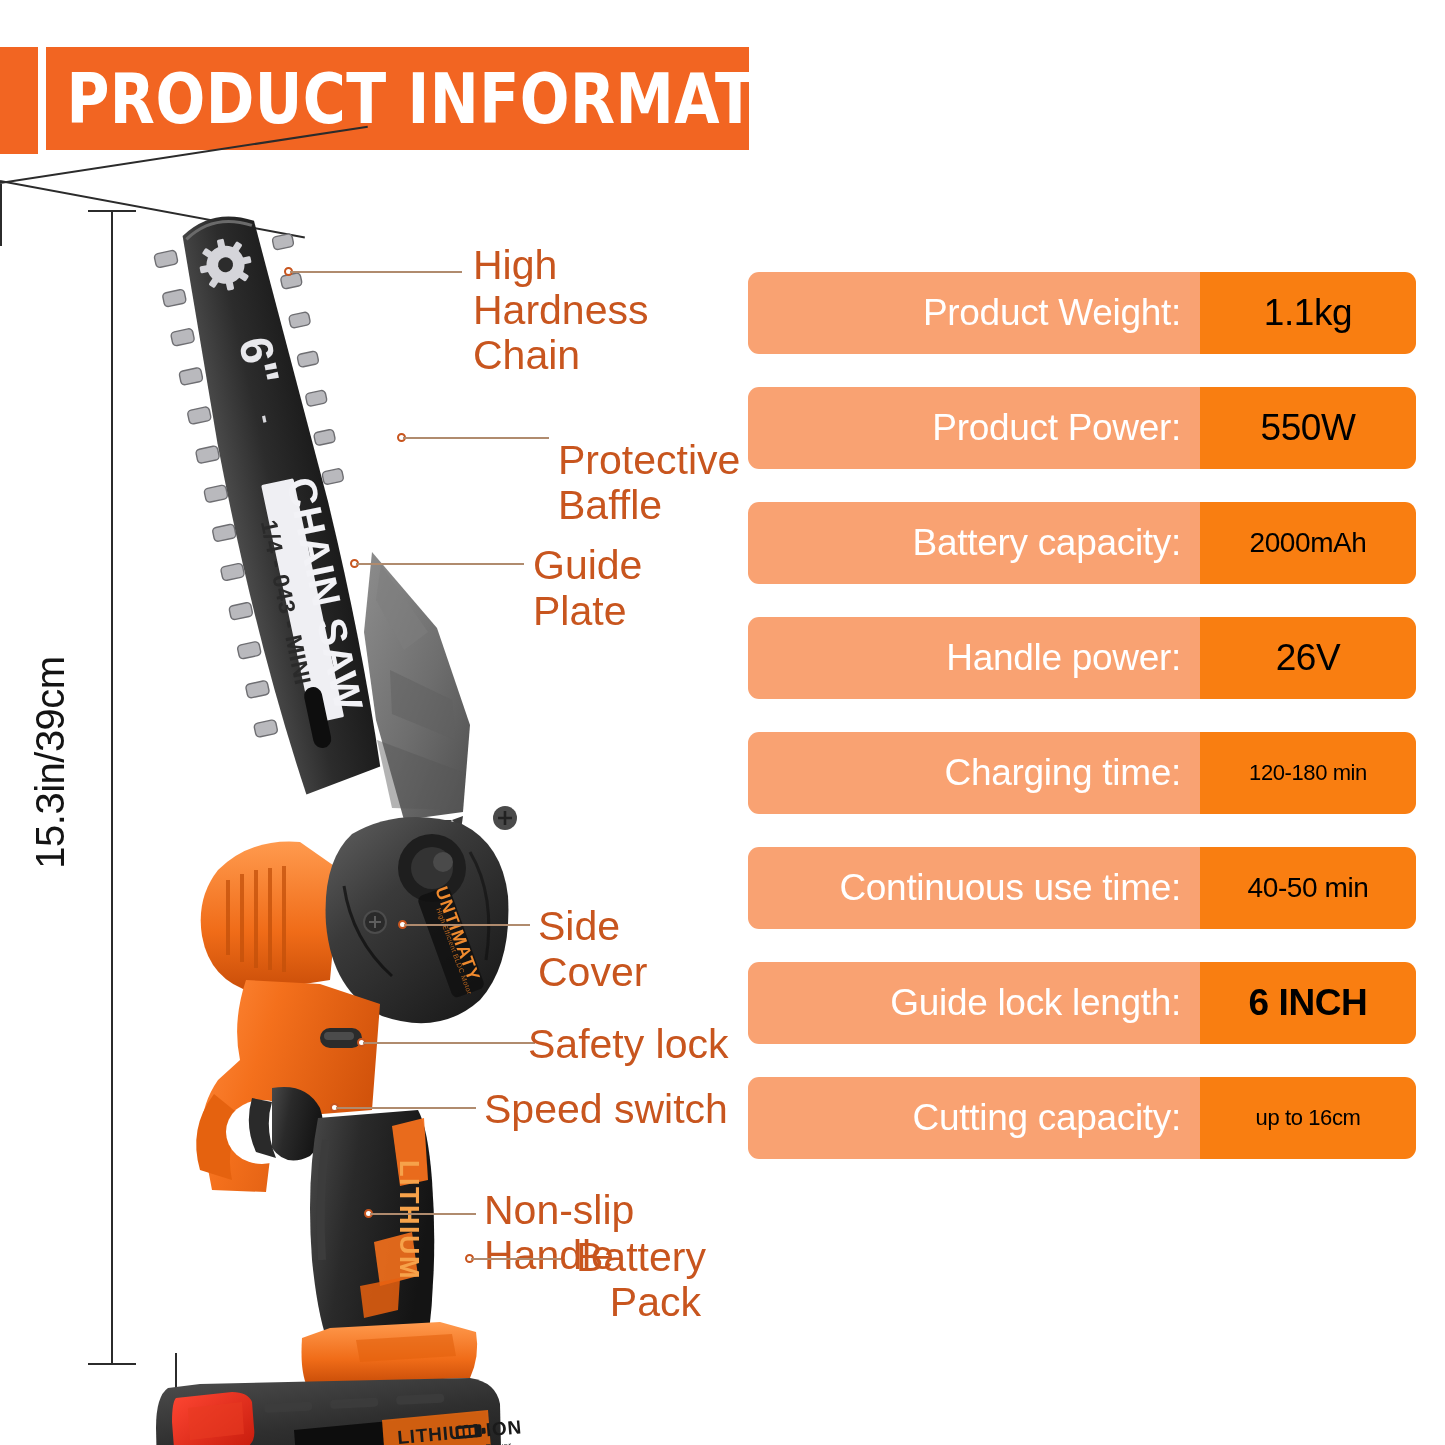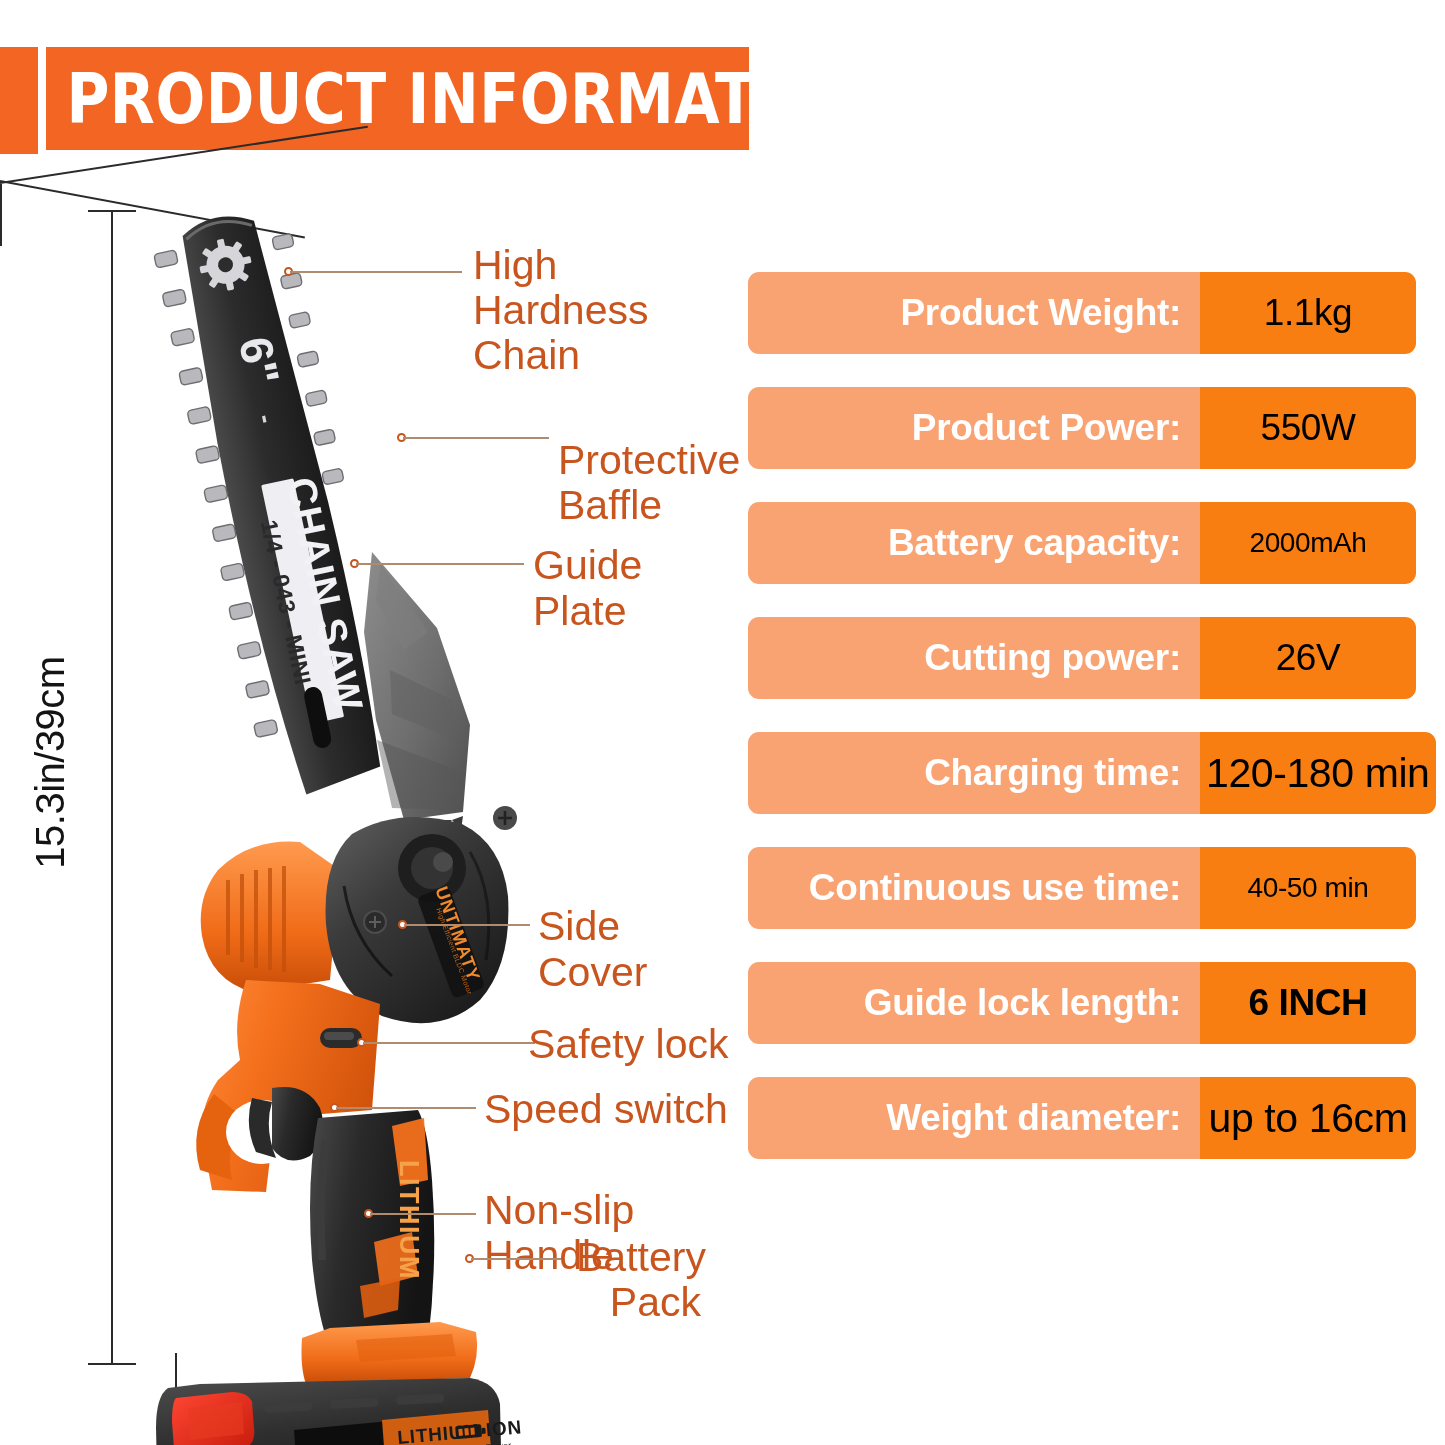--- a/index.html
+++ b/index.html
@@ -156,21 +156,21 @@
     background: #F9A272;
     border-radius: 11px 0 0 11px;
     flex: 0 0 452px;
     display: flex;
     align-items: center;
     justify-content: flex-end;
     padding-right: 19px;
   }
   .spec-label {
     color: #ffffff;
-    font-weight: bold;
+    font-weight: normal;
     font-size: 37px;
     letter-spacing: -0.3px;
     white-space: nowrap;
   }
   .spec-value-cell {
     background: #F97E11;
     border-radius: 0 11px 11px 0;
     flex: 1 1 auto;
     display: flex;
     align-items: center;
@@ -178,21 +178,21 @@
     padding: 0 6px;
   }
   .spec-value {
     color: #000000;
     font-size: 37px;
     letter-spacing: -0.4px;
     white-space: nowrap;
   }
   .spec-value.bold { font-weight: bold; }
   .spec-value.small { font-size: 28px; }
-  .spec-value.xsmall { font-size: 41px; }
+  .spec-value.xsmall { font-size: 22px; }
 </style>
 </head>
 <body>
 
 <div id="page">
 
   <div id="header-accent-block"></div>
   <div id="header-banner">
     <div id="header-title">PRODUCT INFORMATION</div>
   </div>
@@ -489,21 +489,21 @@
       <div class="spec-label-cell">
         <span class="spec-label">Battery capacity:</span>
       </div>
       <div class="spec-value-cell">
         <span class="spec-value small">2000mAh</span>
       </div>
     </div>
 
     <div class="spec-row">
       <div class="spec-label-cell">
-        <span class="spec-label">Cutting power:</span>
+        <span class="spec-label">Handle power:</span>
       </div>
       <div class="spec-value-cell">
         <span class="spec-value">26V</span>
       </div>
     </div>
 
     <div class="spec-row">
       <div class="spec-label-cell">
         <span class="spec-label">Charging time:</span>
       </div>
@@ -525,21 +525,21 @@
       <div class="spec-label-cell">
         <span class="spec-label">Guide lock length:</span>
       </div>
       <div class="spec-value-cell">
         <span class="spec-value bold">6 INCH</span>
       </div>
     </div>
 
     <div class="spec-row">
       <div class="spec-label-cell">
-        <span class="spec-label">Weight diameter:</span>
+        <span class="spec-label">Cutting capacity:</span>
       </div>
       <div class="spec-value-cell">
         <span class="spec-value xsmall">up to 16cm</span>
       </div>
     </div>
 
   </div>
 
 </div>
 

